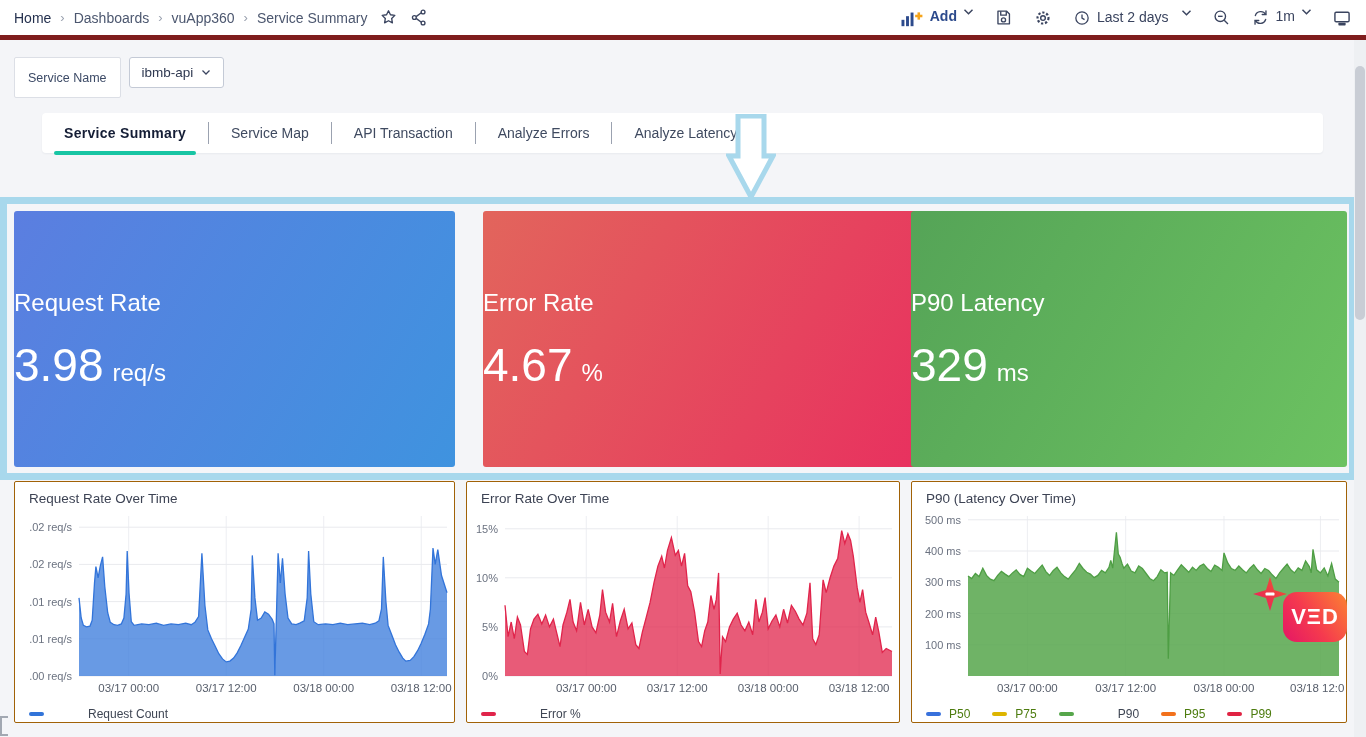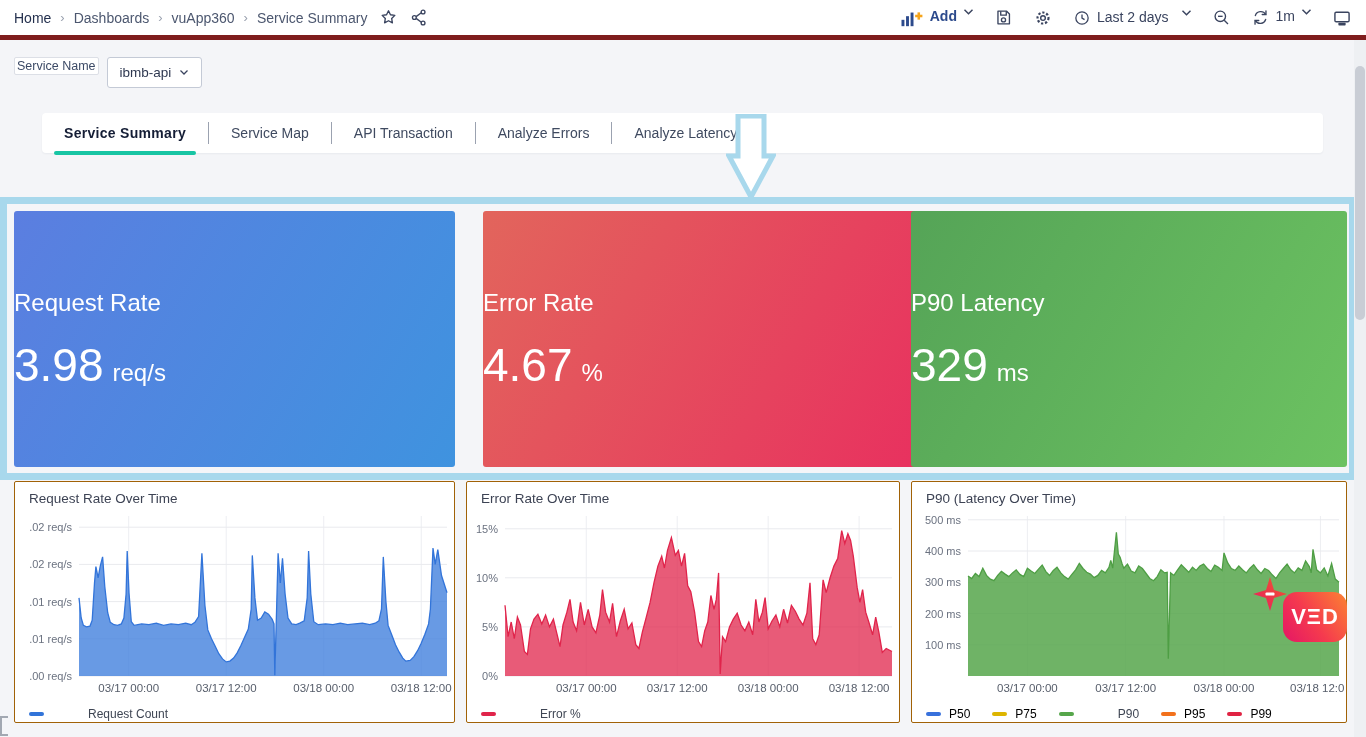--- a/index.html
+++ b/index.html
@@ -15,22 +15,22 @@
   .crumb-sep { color:#9aa1af; font-size:13px; }
   .hicon { display:inline-flex; align-items:center; justify-content:center; margin-left:12px; cursor:pointer; }
   .toolbar { margin-left:auto; display:flex; align-items:center; gap:20px; }
   .tb-group { display:flex; align-items:flex-start; gap:6px; cursor:pointer; }
   .tb-label { font-size:14px; color:#3a445f; }
   .add-label { color:#2c4a8c; font-weight:bold; }
   svg.icon { display:block; }
 
   
   .filters { position:absolute; left:14px; top:57px; display:flex; z-index:2; }
-  .filter-label { height:18px; background:#fff; border:1px solid #dcdfe6; border-radius:2px;
-    display:flex; align-items:center; padding:0 2px; font-size:12.5px; color:#3c4a66; }
+  .filter-label { height:41px; background:#fff; border:1px solid #dcdfe6; border-radius:2px;
+    display:flex; align-items:center; padding:0 13px; font-size:12.5px; color:#3c4a66; }
   .filter-value { height:31px; margin-left:8px; background:#fff; border:1px solid #c4cad6; border-radius:3px;
     display:flex; align-items:center; gap:8px; padding:0 12px; font-size:13.5px; color:#2e3850; cursor:pointer; }
 
   
   .tabs-card { position:absolute; left:42px; top:113px; width:1281px; height:40px; background:#fff;
     border-radius:4px; box-shadow:0 1px 2px rgba(20,30,60,.05); display:flex; align-items:center; z-index:2; }
   .tab { position:relative; height:40px; display:flex; align-items:center; padding:0 22px;
     font-size:14px; color:#3f4a60; cursor:pointer; white-space:nowrap; }
   .tab.active { font-weight:bold; color:#141d35; letter-spacing:.3px; }
   .tab.active .tab-underline { position:absolute; left:12px; right:12px; bottom:-2px; height:4px;
@@ -48,21 +48,21 @@
   .stat-title { font-size:24px; }
   .stat-valrow { display:flex; align-items:baseline; gap:9px; margin-top:24px; }
   .stat-value { font-size:46px; line-height:1.05; }
   .stat-unit { font-size:24px; }
 
   
   .panel { position:absolute; top:481px; height:242px; background:#fff; border:1px solid #a16207;
     border-radius:2px; overflow:hidden; z-index:0; }
   .panel-title { font-size:13.5px; color:#3d4354; padding:9px 0 0 14px; cursor:pointer; }
   .legend { display:flex; align-items:center; gap:22px; padding:5px 0 0 14px; }
-  .lg-item { display:flex; align-items:center; gap:8px; font-size:12px; color:#000000; cursor:pointer; }
+  .lg-item { display:flex; align-items:center; gap:8px; font-size:12px; color:#4d7c0f; cursor:pointer; }
   .lg-item.on { color:#3e4553;gap:44px; }
   .lg-dash { width:15px; height:4px; border-radius:2px; display:inline-block; }
   text.tick { font-size:11px; fill:#6b7280; font-family:"Liberation Sans",sans-serif; }
   text.xtick { font-size:11.5px; fill:#565d6a; font-family:"Liberation Sans",sans-serif; }
 
   
   .next-panel { position:absolute; left:48px; top:765px; width:1292px; height:12px; background:#404040;
     overflow:hidden; z-index:0; }
   .next-panel span { display:block; font-size:12px; color:#9094a0; padding-left:12px; line-height:14px; }
   .edge-bracket { position:absolute; left:0; top:716px; width:8px; height:20px;

